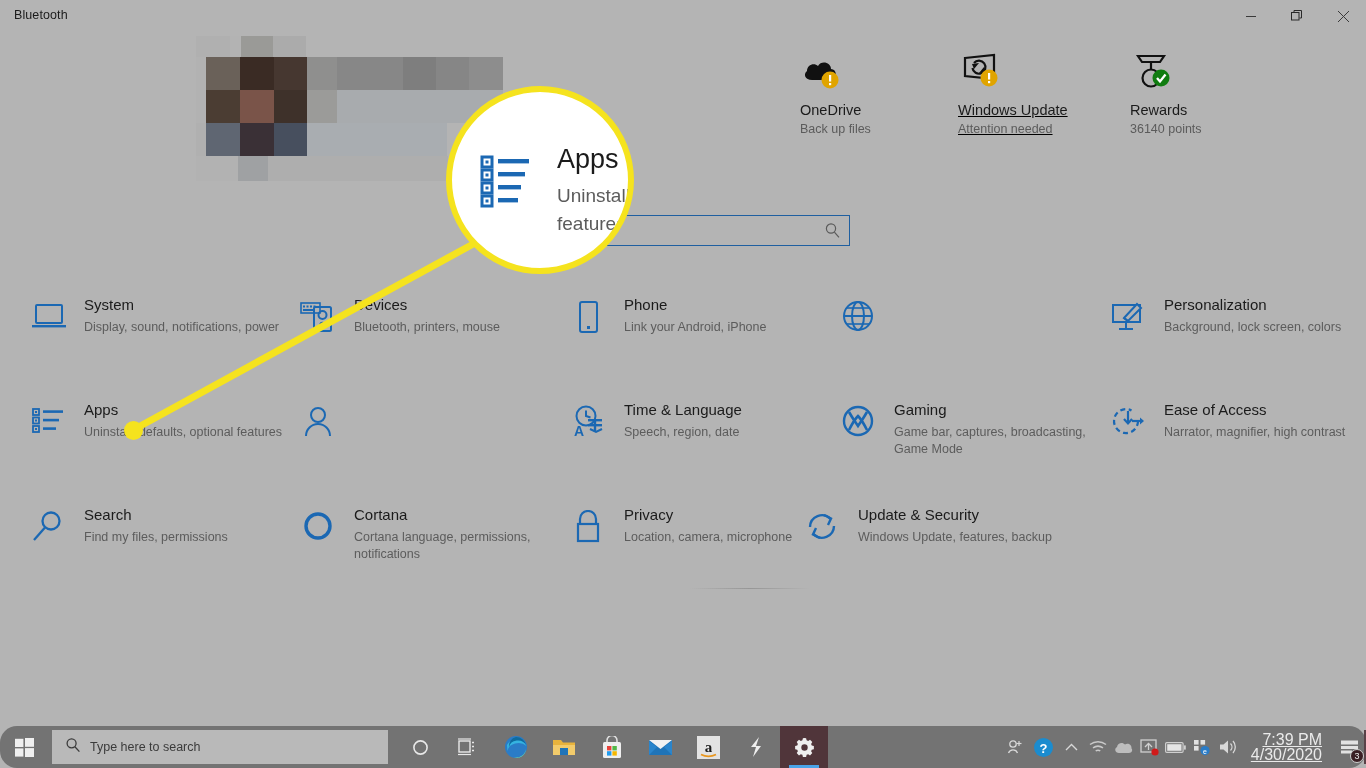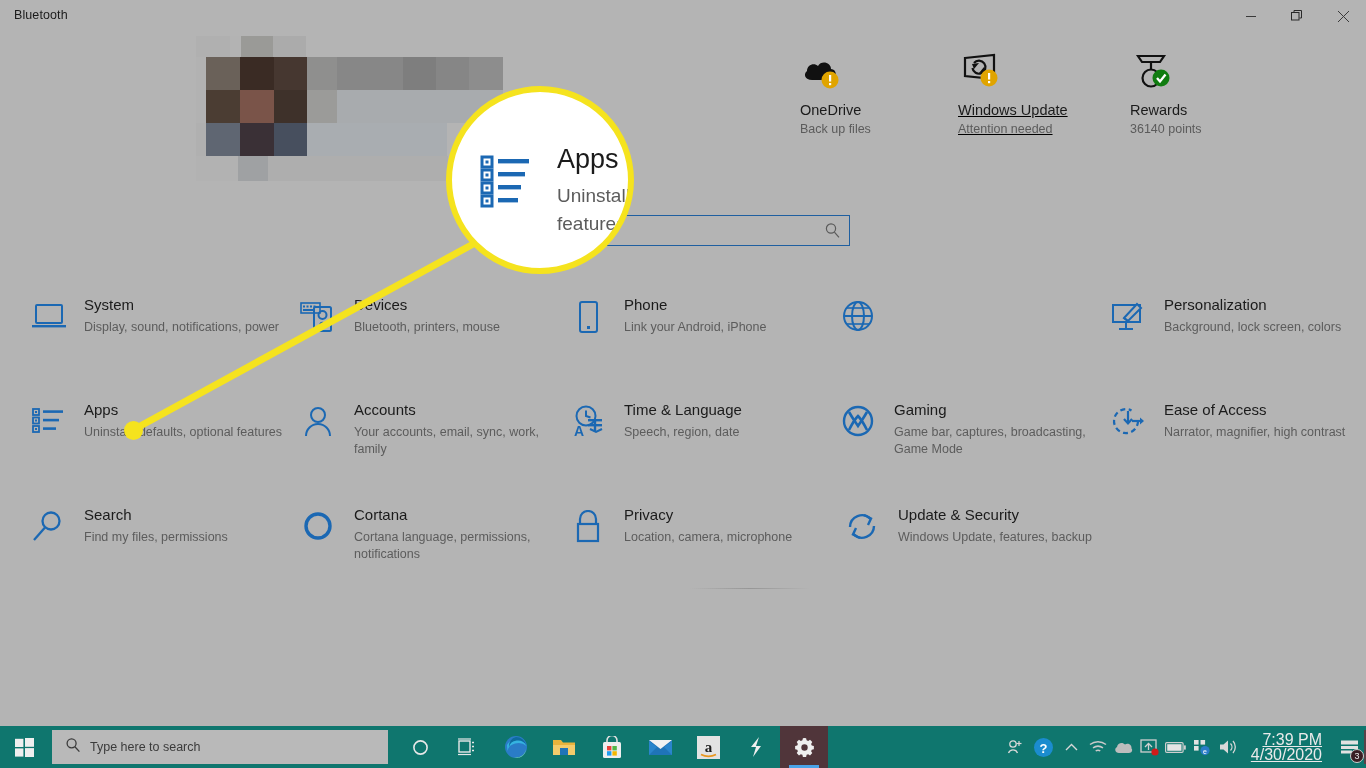--- a/index.html
+++ b/index.html
@@ -79,21 +79,22 @@
   .mag-title { position:absolute; left:105px; top:52px; font-size:27px; color:#1b1b1b; }
   .mag-sub { position:absolute; left:105px; top:90px; width:120px; font-size:19px; color:#5c5c5c; line-height:28px; }
   .hotspot {
     position:absolute; left:124px; top:421px; width:19px; height:19px;
     border-radius:50%; background:#f5e31e;
   }
 
   
   .taskbar {
     position:absolute; left:0; bottom:0; width:1366px; height:42px;
-    background:#0f766e;
+    background:#737373;
+    border-radius:17px;
   }
   .start {
     position:absolute; left:0; top:0; width:48px; height:42px;
     display:flex; align-items:center; justify-content:center;
   }
   .tb-search {
     position:absolute; left:52px; top:4px; width:336px; height:34px;
     background:#b9b9b9; display:flex; align-items:center;
   }
   .tb-search .g { margin:0 9px 0 13px; }
@@ -336,24 +337,20 @@
         </div>
       </div>
 
       <div class="tile" style="left:300px">
         <div class="ic">
           <svg width="40" height="34" viewBox="0 0 40 34">
             <circle cx="18" cy="10" r="7" fill="none" stroke="#1b68b3" stroke-width="2"></circle>
             <path d="M6 31 a12 12 0 0 1 24 0" fill="none" stroke="#1b68b3" stroke-width="2"></path>
           </svg>
         </div>
-        <div class="tx">
-          <div class="tt">Accounts</div>
-          <div class="ts">Your accounts, email, sync, work, family</div>
-        </div>
       </div>
 
       <div class="tile" style="left:570px">
         <div class="ic">
           <svg width="40" height="34" viewBox="0 0 40 34">
             <circle cx="16" cy="11" r="9.5" fill="none" stroke="#1b68b3" stroke-width="2"></circle>
             <polyline points="16,5.5 16,11 20.5,12.5" fill="none" stroke="#1b68b3" stroke-width="2"></polyline>
             <text x="4" y="31" font-family="Liberation Sans, sans-serif" font-size="14" font-weight="bold" fill="#1b68b3">A</text>
             <rect x="18" y="14" width="14" height="2.4" fill="#1b68b3"></rect>
             <rect x="18" y="19" width="14" height="2.4" fill="#1b68b3"></rect>
@@ -430,21 +427,21 @@
             <path d="M10 14 V9 a8 8 0 0 1 16 0 V14" fill="none" stroke="#1b68b3" stroke-width="2.2"></path>
             <rect x="8" y="14" width="20" height="17" fill="none" stroke="#1b68b3" stroke-width="2.2"></rect>
           </svg>
         </div>
         <div class="tx">
           <div class="tt">Privacy</div>
           <div class="ts">Location, camera, microphone</div>
         </div>
       </div>
 
-      <div class="tile" style="left:844px">
+      <div class="tile" style="left:804px">
         <div class="ic">
           <svg width="40" height="34" viewBox="0 0 40 34">
             <path d="M6 17 a12 12 0 0 1 20.5 -8.2" fill="none" stroke="#1b68b3" stroke-width="2.4"></path>
             <polyline points="20,5 27,8.5 24,15" fill="none" stroke="#1b68b3" stroke-width="2.4"></polyline>
             <path d="M30 16 a12 12 0 0 1 -20.5 8.2" fill="none" stroke="#1b68b3" stroke-width="2.4"></path>
             <polyline points="16,28 9,24.5 12,18" fill="none" stroke="#1b68b3" stroke-width="2.4"></polyline>
           </svg>
         </div>
         <div class="tx">
           <div class="tt">Update &amp; Security</div>

